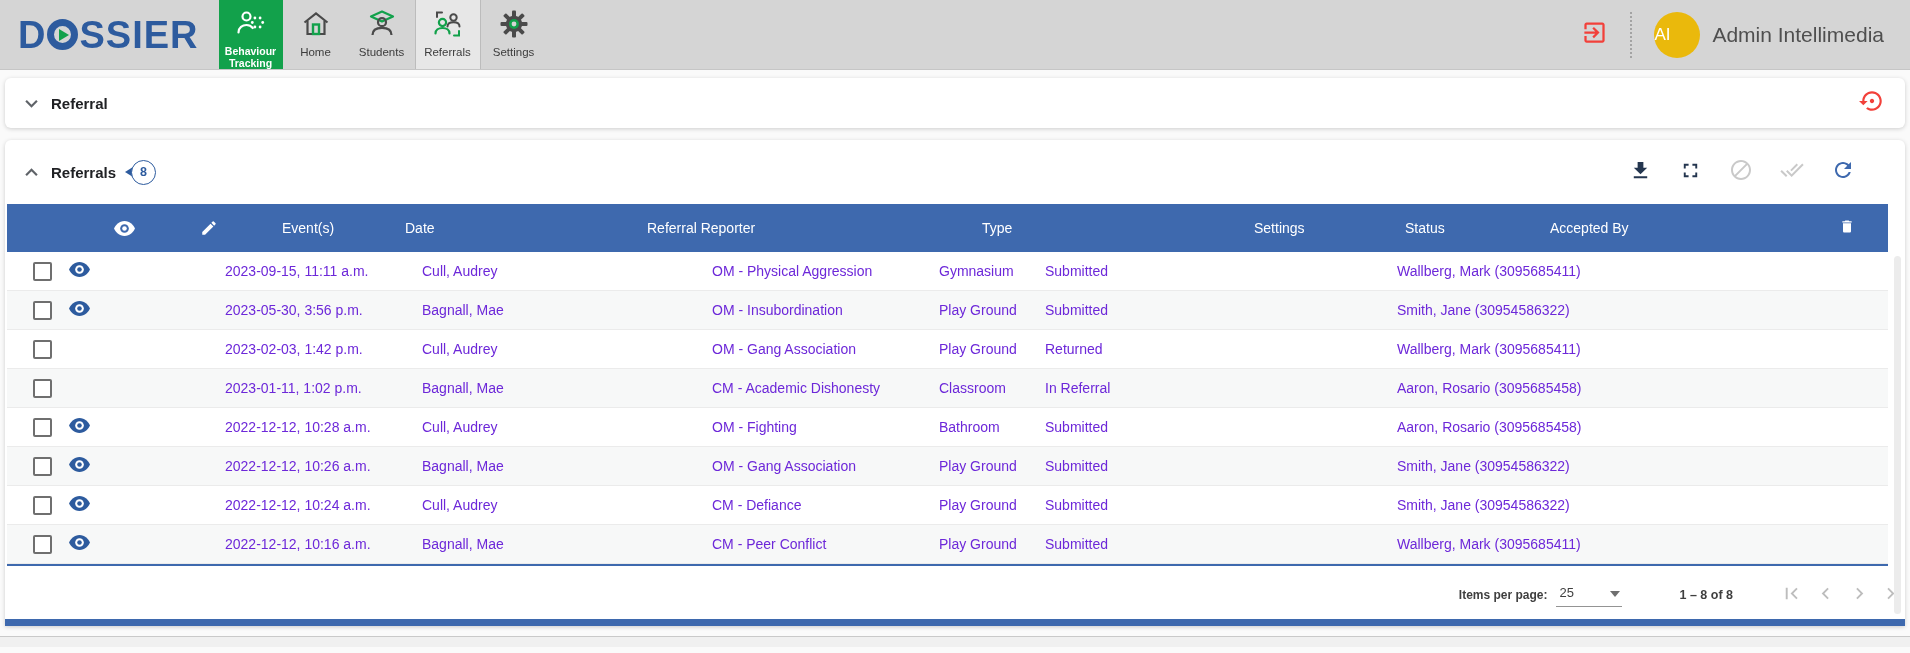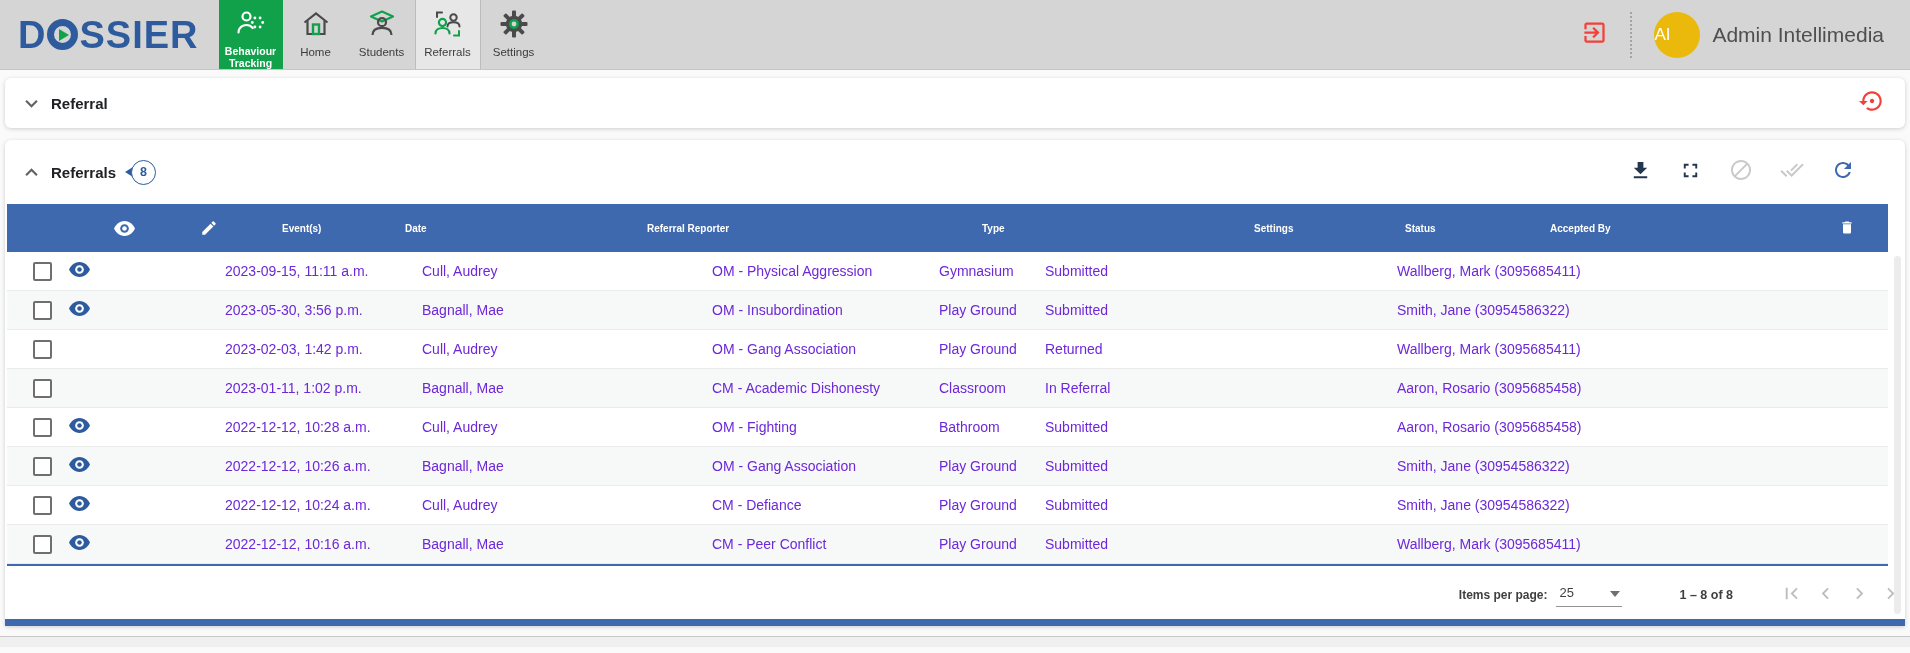--- a/index.html
+++ b/index.html
@@ -49,21 +49,21 @@
   .count-badge { width:25px; height:25px; border:1.5px solid #2d5b9e; border-radius:50%;
     color:#2d5b9e; font-size:12.5px; font-weight:700; display:flex; align-items:center; justify-content:center;
     background:#fff; }
   .toolbar { display:flex; align-items:center; gap:27px; padding-right:30px; }
 
   
   .table { margin:0 17px 0 2px; }
   .grid-row { display:grid;
     grid-template-columns:52px 40px 40px 78px 197px 290px 227px 106px 100px 252px 1fr 56px;
     align-items:center; }
-  .thead { background:#3e69ae; color:#fff; height:48px; font-weight:700; font-size:10px;gap:45px; }
+  .thead { background:#3e69ae; color:#fff; height:48px; font-weight:400; font-size:14px;gap:45px; }
   .trow { height:39px; font-size:14px; color:#6d28d9; border-bottom:1px solid #ebebeb; background:#fff; }
   .trow.even { background:#f7f8f8; }
   .cell-text { padding-left:8px; white-space:nowrap; overflow:hidden; }
   .cell-icon { display:flex; align-items:center; justify-content:center; }
   .cell-check { padding-left:26px; display:flex; align-items:center; }
   .checkbox { width:19px; height:19px; border:2px solid #6f6f6f; border-radius:2px; background:#fff; cursor:pointer; }
   .table-bottom-line { border-bottom:2px solid #3e69ae; margin:0 17px 0 2px; }
   .scroll-gutter { position:absolute; top:116px; right:4px; width:7px; height:358px;
     background:#ececec; border-radius:4px; }
 

